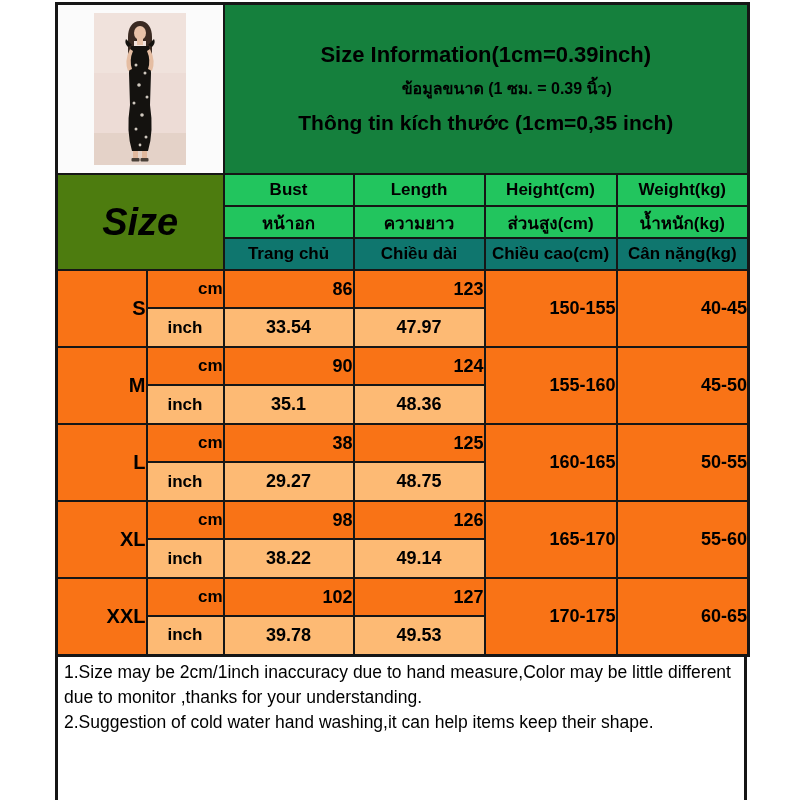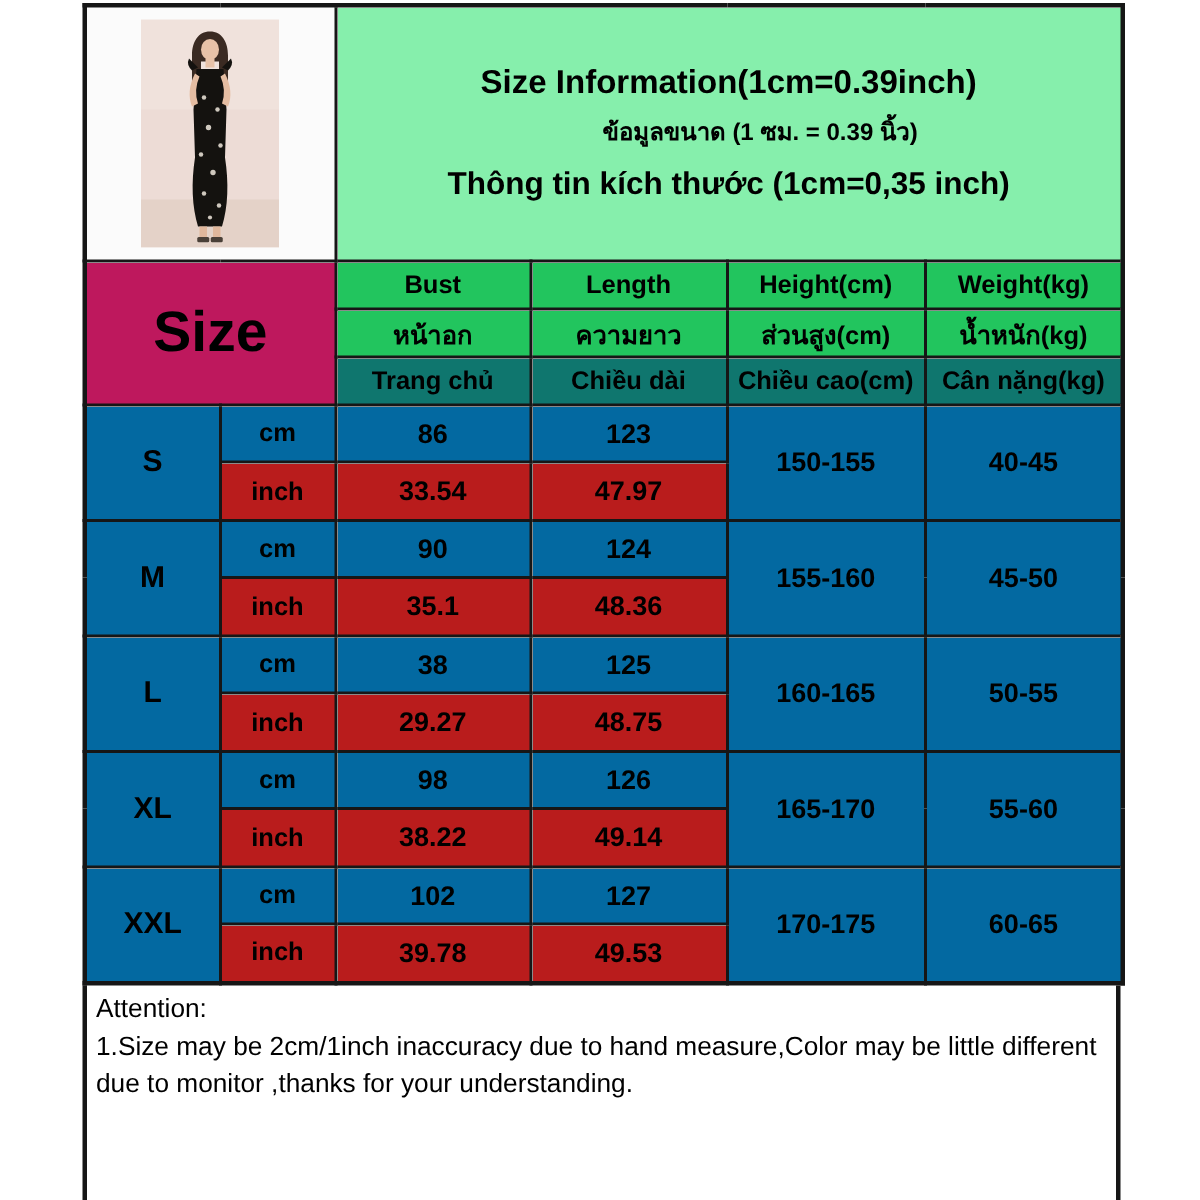--- a/index.html
+++ b/index.html
@@ -14,37 +14,37 @@
   }
   table.size-table td{
     border:2px solid #161616;text-align:center;vertical-align:middle;
     padding:0;overflow:hidden;
   }
   col.c-size{width:90px;}  col.c-unit{width:77px;}
   col.c-bust{width:130px;} col.c-len{width:131px;}
   col.c-hgt{width:132px;}  col.c-wgt{width:132px;}
 
   .photo-cell{background:#fbfbfb;height:168px;}
-  .title-cell{background:#86efac;}
+  .title-cell{background:#15803d;}
   .title-line{font-weight:bold;font-size:22px;line-height:34px;}
   .title-line.th{font-size:16px;margin-left:42px;}
   .title-line.vi{font-size:21px;}
 
   .hdr{background:#22c55e;font-weight:bold;font-size:17px;height:30px;}
   .hdr-vi{background:#0f766e;font-weight:bold;font-size:17px;height:30px;}
-  .size-big{background:#be185d;font-weight:bold;font-size:38px;}
+  .size-big{background:#4d7c0f;font-weight:bold;font-size:38px;font-style:italic;}
 
   .size-lbl{background:#d9d9d9;font-weight:bold;font-size:20px;}
-  tr.r-cm td{background:#0369a1;}
+  tr.r-cm td{background:#f97316;text-align:right;}
   tr.r-cm{height:38px;}
   tr.r-in{height:39px;}
   .unit{font-weight:bold;font-size:17px;}
   .val{font-weight:bold;font-size:18px;}
   td.merged{background:#f2f2f2;font-weight:bold;font-size:18px;margin-left:11px;}
-  tr.r-in td{background:#b91c1c;}
+  tr.r-in td{background:#fdba74;}
 
   .attention{
     border:3px solid #161616;border-top-width:0;height:147px;
     padding:3px 8px 0 6px;box-sizing:border-box;
     font-size:17.5px;line-height:25px;text-align:left;
   }
   .photo-wrap{display:flex;align-items:center;justify-content:center;height:168px;}
 </style>
 </head>
 <body>
@@ -195,16 +195,16 @@
     </tr>
     <tr class="r-in">
       <td class="unit">inch</td>
       <td class="val">39.78</td>
       <td class="val">49.53</td>
     </tr>
   </tbody>
     </table>
 
   <div class="attention">
-    <div>Attention:</div>
     <div>1.Size may be 2cm/1inch inaccuracy due to hand measure,Color may be little different due to monitor ,thanks for your understanding.</div>
+    <div>2.Suggestion of cold water hand washing,it can help items keep their shape.</div>
   </div>
 </div>
 
 </body></html>

